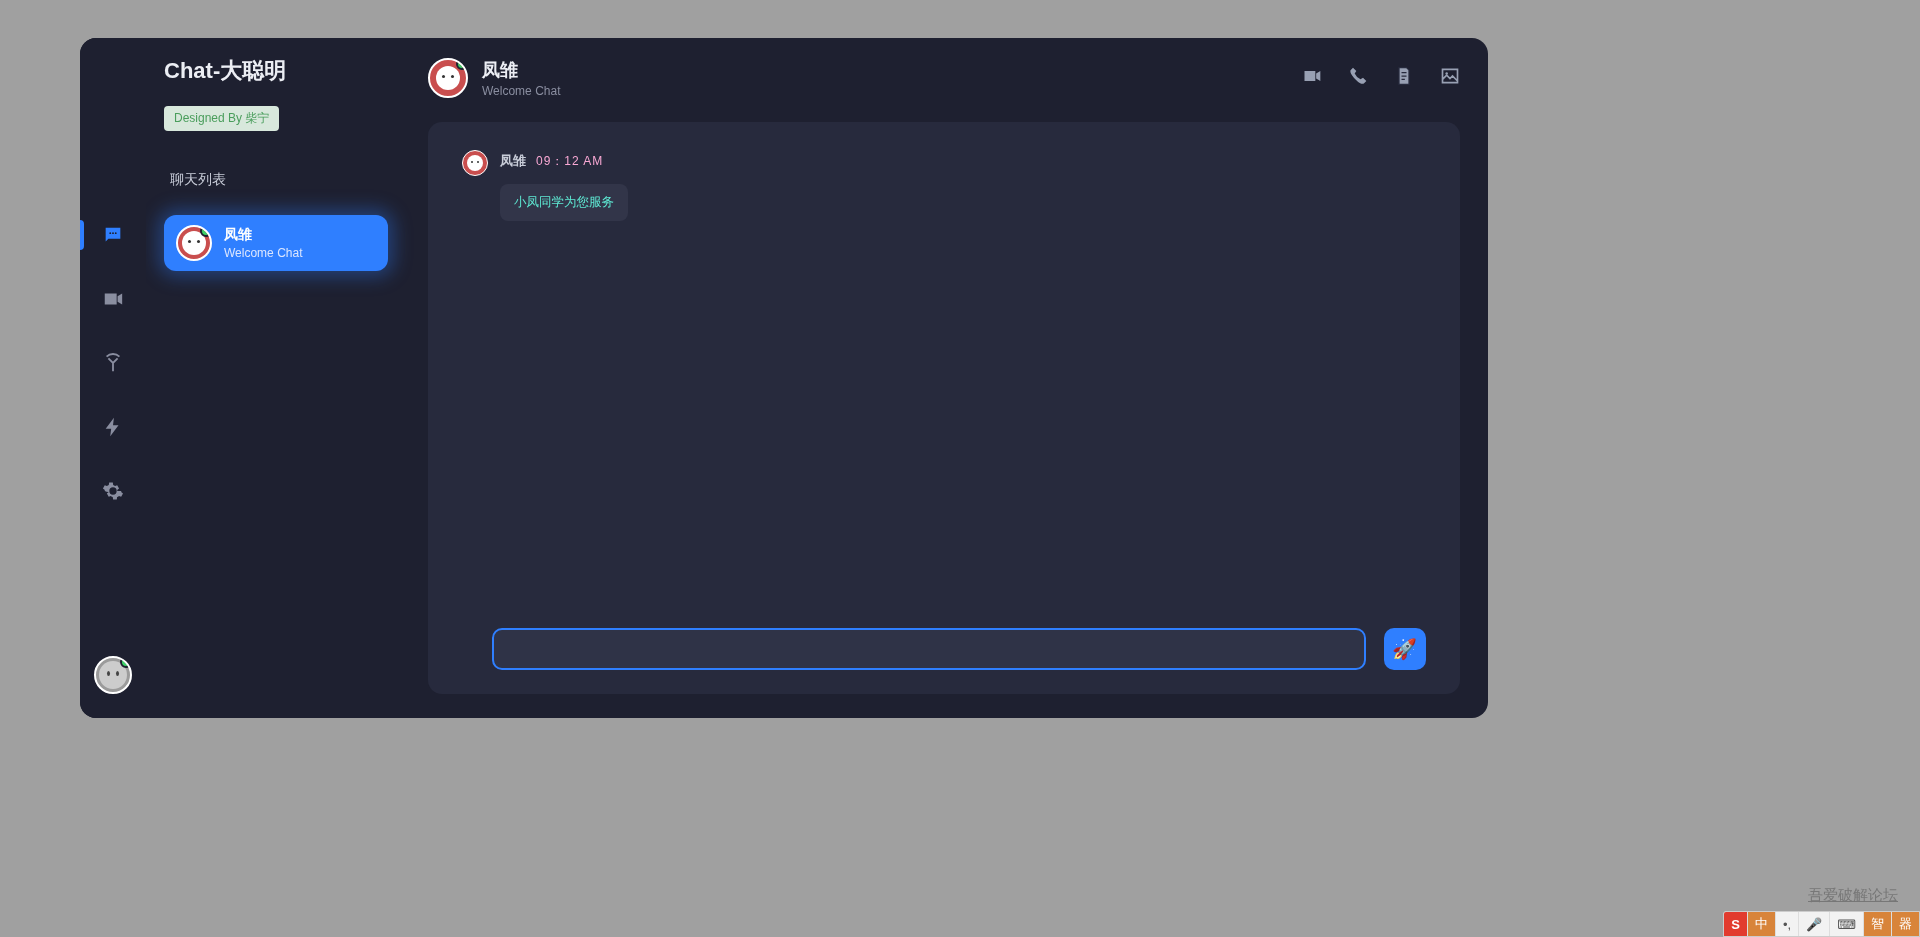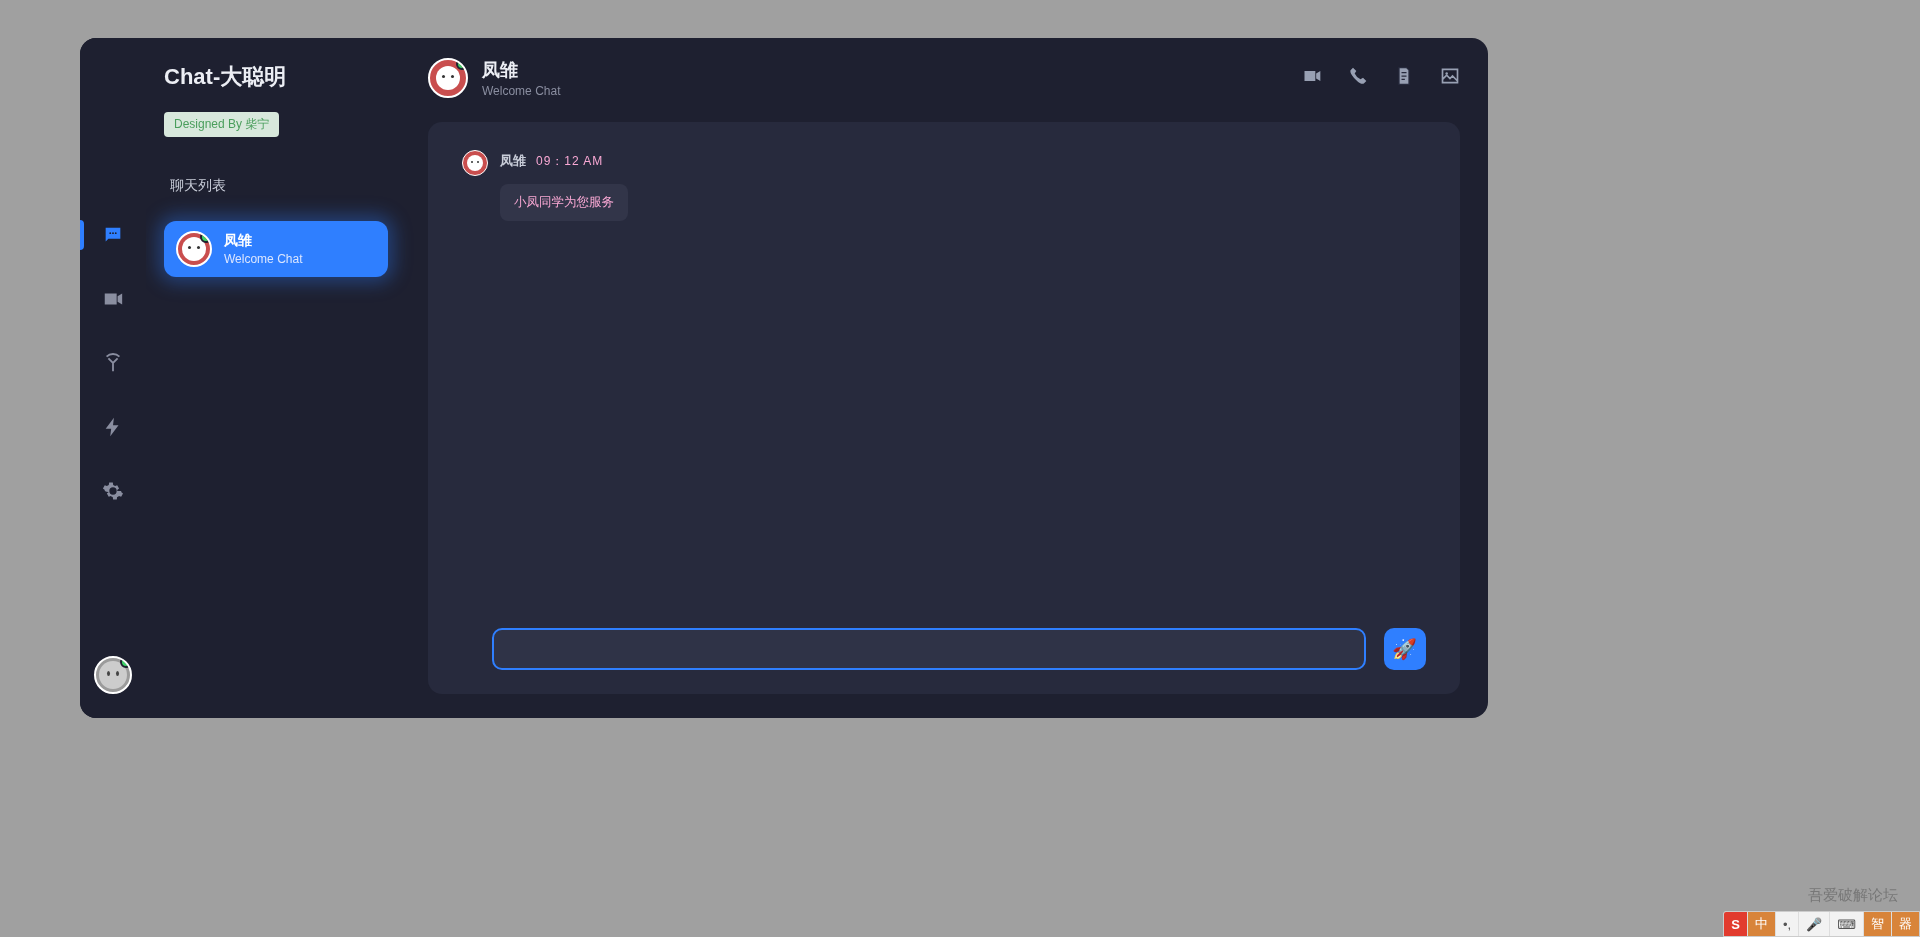--- a/index.html
+++ b/index.html
@@ -105,21 +105,21 @@
   top: -2px;
   right: -2px;
   width: 12px;
   height: 12px;
   background: #3dd168;
   border-radius: 50%;
   border: 2px solid #1e2030;
 }
 .sidebar {
   width: 260px;
-  padding: 24px 18px 0 18px;
+  padding: 18px 18px 0 18px;
 }
 .app-title {
   color: #eceef4;
   font-size: 22px;
   font-weight: 700;
   margin-bottom: 8px;
 }
 .badge {
   display: inline-block;
   background: #d8e8dc;
@@ -184,21 +184,21 @@
 .message-row .avatar-face { width: 16px; height: 16px; }
 .message-row .avatar-face::before, .message-row .avatar-face::after { width: 2px; height: 2px; top: 6px; }
 .message-row .avatar-face::before { left: 4px; }
 .message-row .avatar-face::after { right: 4px; }
 .msg-body { display: flex; flex-direction: column; }
 .msg-meta { display: flex; align-items: baseline; gap: 10px; margin-top: 2px; }
 .msg-name { color: #c8ccd8; font-size: 13px; font-weight: 600; }
 .msg-time { color: #f9a8d4; font-size: 12px; letter-spacing: 1px; }
 .msg-bubble {
   background: #323549;
-  color: #f9a8d4;
+  color: #5eead4;
   font-size: 12.5px;
   padding: 10px 14px;
   border-radius: 8px;
   margin-top: 14px;
   width: fit-content;
 }
 .input-row {
   margin-top: auto;
   display: flex;
   align-items: center;
@@ -227,20 +227,21 @@
   justify-content: center;
   cursor: pointer;
   font-size: 20px;
 }
 .watermark {
   position: absolute;
   right: 22px;
   bottom: 32px;
   color: #777;
   font-size: 15px;
+  text-decoration: underline;
 }
 .ime-bar {
   position: absolute;
   right: 0;
   bottom: 0;
   height: 26px;
   display: flex;
   align-items: center;
   background: #f2f2f2;
   border: 1px solid #ccc;

